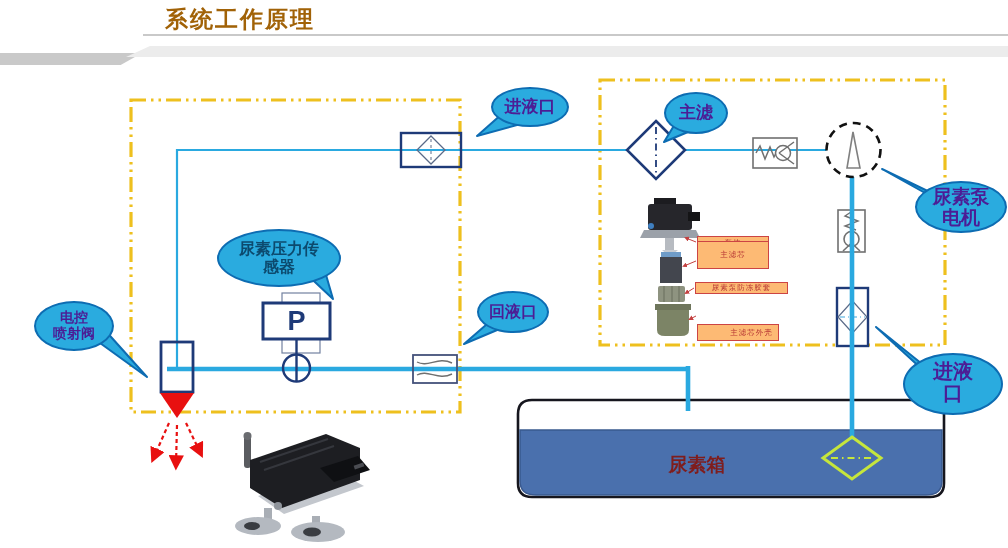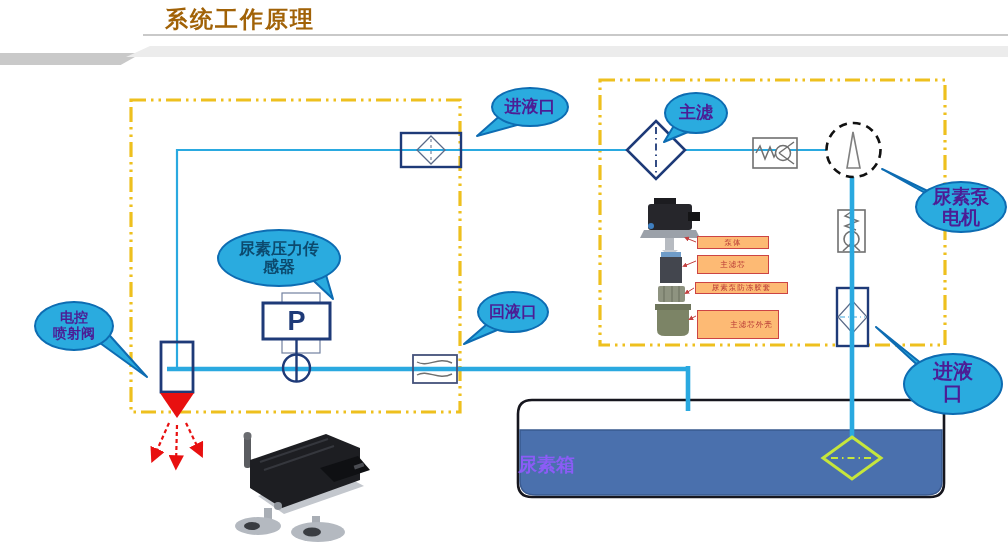--- a/index.html
+++ b/index.html
@@ -33,22 +33,22 @@
     box-sizing:border-box;z-index:5;
   }
   #callout-pressure-sensor{color:#0c4a6e;}
   
   #sensor-symbol{
     left:263px;top:303px;width:67px;height:36px;display:flex;align-items:center;
     justify-content:center;font-size:27px;font-weight:bold;color:var(--navy);z-index:4;
   }
   
   #tank-label{
-    left:518px;top:452px;width:358px;font-size:19px;
-    font-weight:bold;color:#8b5cf6;z-index:4;
+    left:518px;top:452px;width:358px;text-align:center;font-size:19px;
+    font-weight:bold;color:#7f1d1d;z-index:4;
   }
   
   #pump-panel{left:638px;top:196px;width:172px;height:146px;background:#fff;z-index:3;}
   .plabel{
     position:absolute;border:1px solid #cc4444;color:#b53333;background:#fdba74;
     font-size:7.5px;display:flex;align-items:center;justify-content:center;
     box-sizing:border-box;letter-spacing:1px;
   }
   
   #injector-photo{left:208px;top:424px;width:185px;height:122px;z-index:3;}
@@ -187,23 +187,23 @@
     <rect x="17" y="108" width="36" height="6" fill="#6e755b"></rect>
     <path d="M19,114 h32 v20 q0,6 -8,6 h-16 q-8,0 -8,-6 z" fill="#7c8466"></path>
     <g stroke="#c34040" stroke-width="1" fill="none">
       <path d="M58,46 L48,42" marker-end="url(#parr)"></path>
       <path d="M58,65 L46,70" marker-end="url(#parr)"></path>
       <path d="M56,92 L48,97" marker-end="url(#parr)"></path>
       <path d="M58,120 L52,123" marker-end="url(#parr)"></path>
     </g>
   </svg>
   <div class="plabel" style="left:59px;top:40px;width:72px;height:13px;">泵体</div>
-  <div class="plabel" style="left:59px;top:59px;width:72px;height:19px;font-family:Liberation Mono, monospace;">主滤芯</div>
+  <div class="plabel" style="left:59px;top:45px;width:72px;height:28px;font-family:Liberation Mono, monospace;">主滤芯</div>
   <div class="plabel" style="left:57px;top:86px;width:93px;height:12px;">尿素泵防冻胶套</div>
-  <div class="plabel" style="left:59px;top:114px;width:82px;height:29px;padding-left:27px;">主滤芯外壳</div>
+  <div class="plabel" style="left:59px;top:128px;width:82px;height:17px;padding-left:27px;">主滤芯外壳</div>
 </div>
 
 <svg class="abs" id="injector-photo" width="185" height="122" viewBox="0 0 185 122">
   <rect x="36" y="12" width="7" height="32" rx="3" fill="#5a5c60"></rect>
   <circle cx="39.5" cy="12" r="4" fill="#6a6c70"></circle>
   <polygon points="50,72 130,48 156,62 76,90" fill="#c3c7cd"></polygon>
   <polygon points="42,36 118,10 152,24 152,56 74,84 42,64" fill="#1d1e22"></polygon>
   <path d="M52,38 L120,15 M56,46 L126,22" stroke="#35373d" stroke-width="2" fill="none"></path>
   <polygon points="112,44 150,32 162,46 126,58" fill="#0f1013"></polygon>
   <rect x="146" y="40" width="10" height="4" transform="rotate(-18 151 42)" fill="#4a4c52"></rect>

